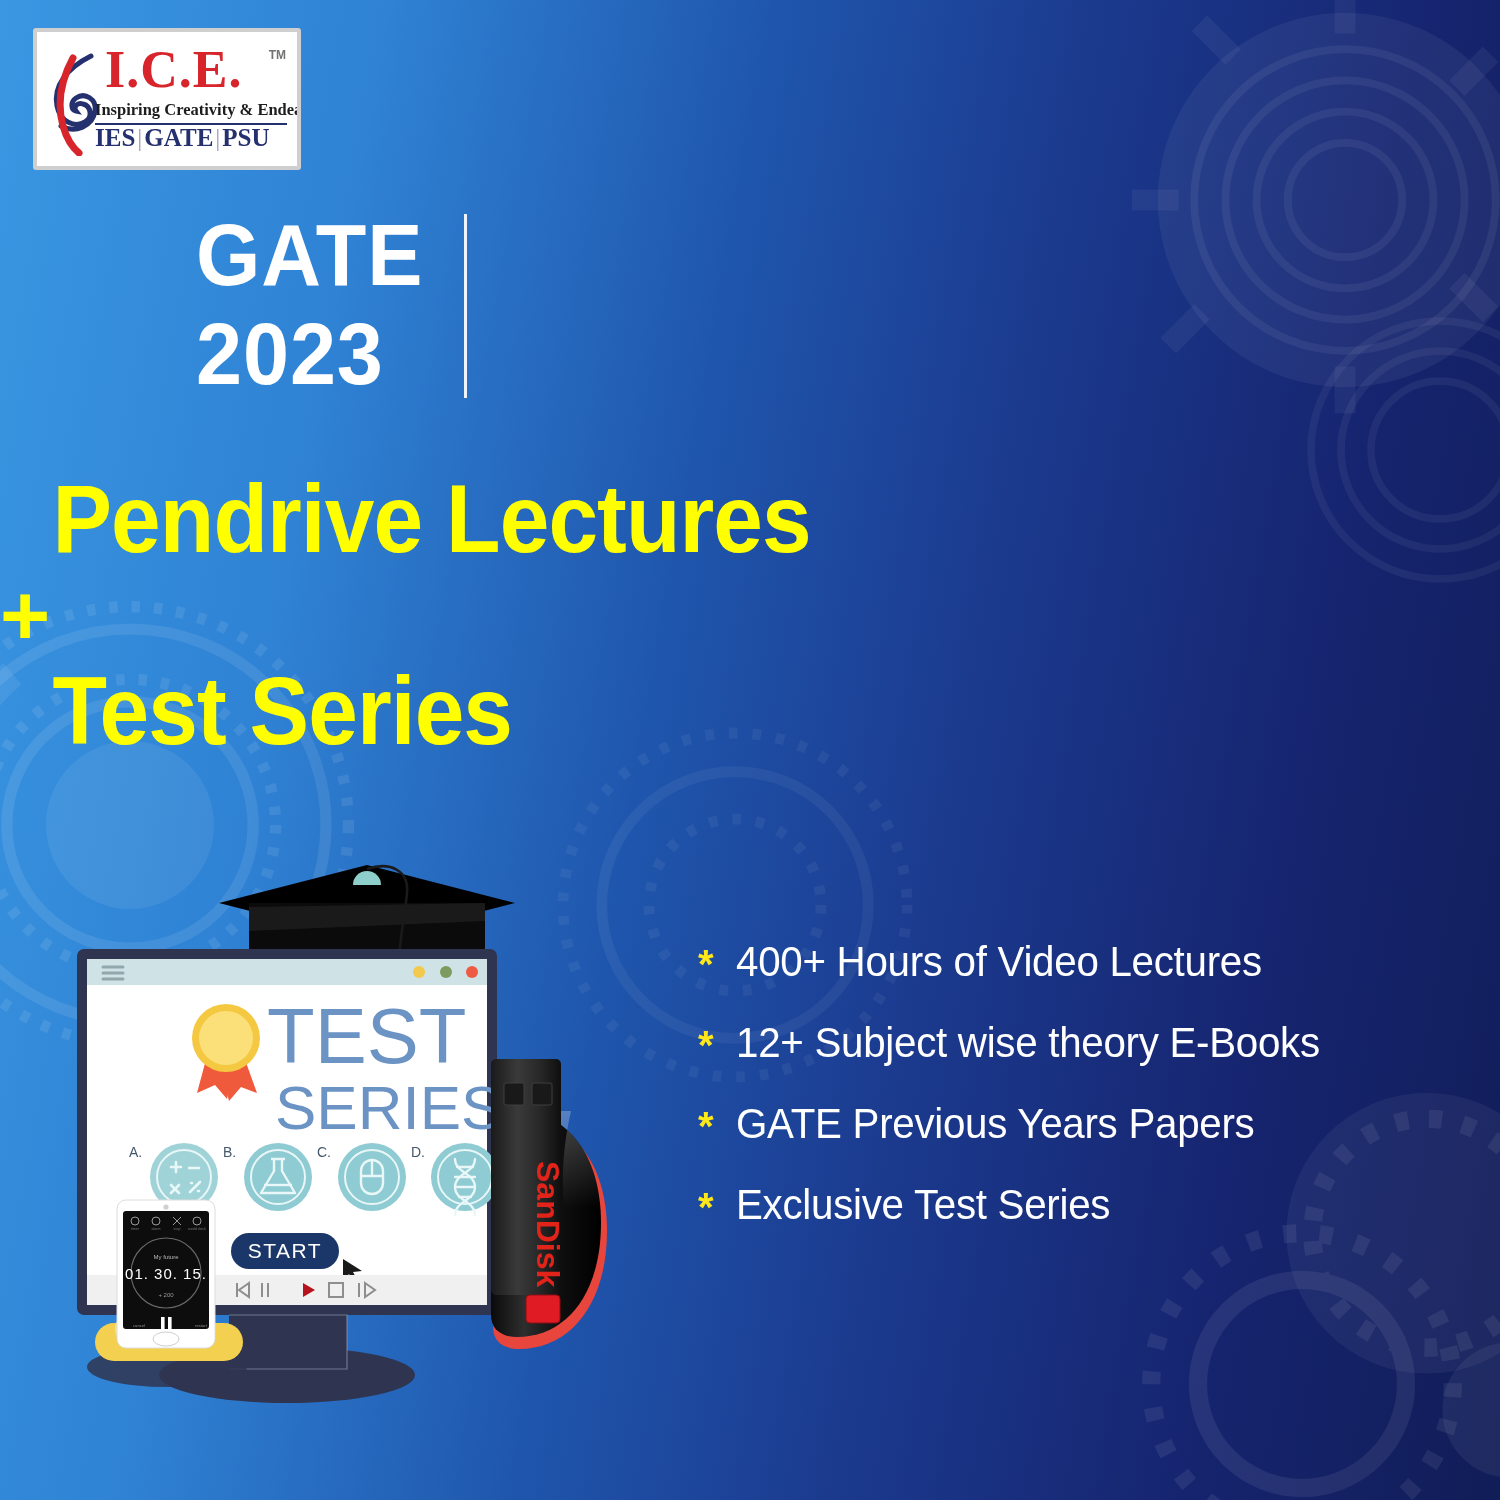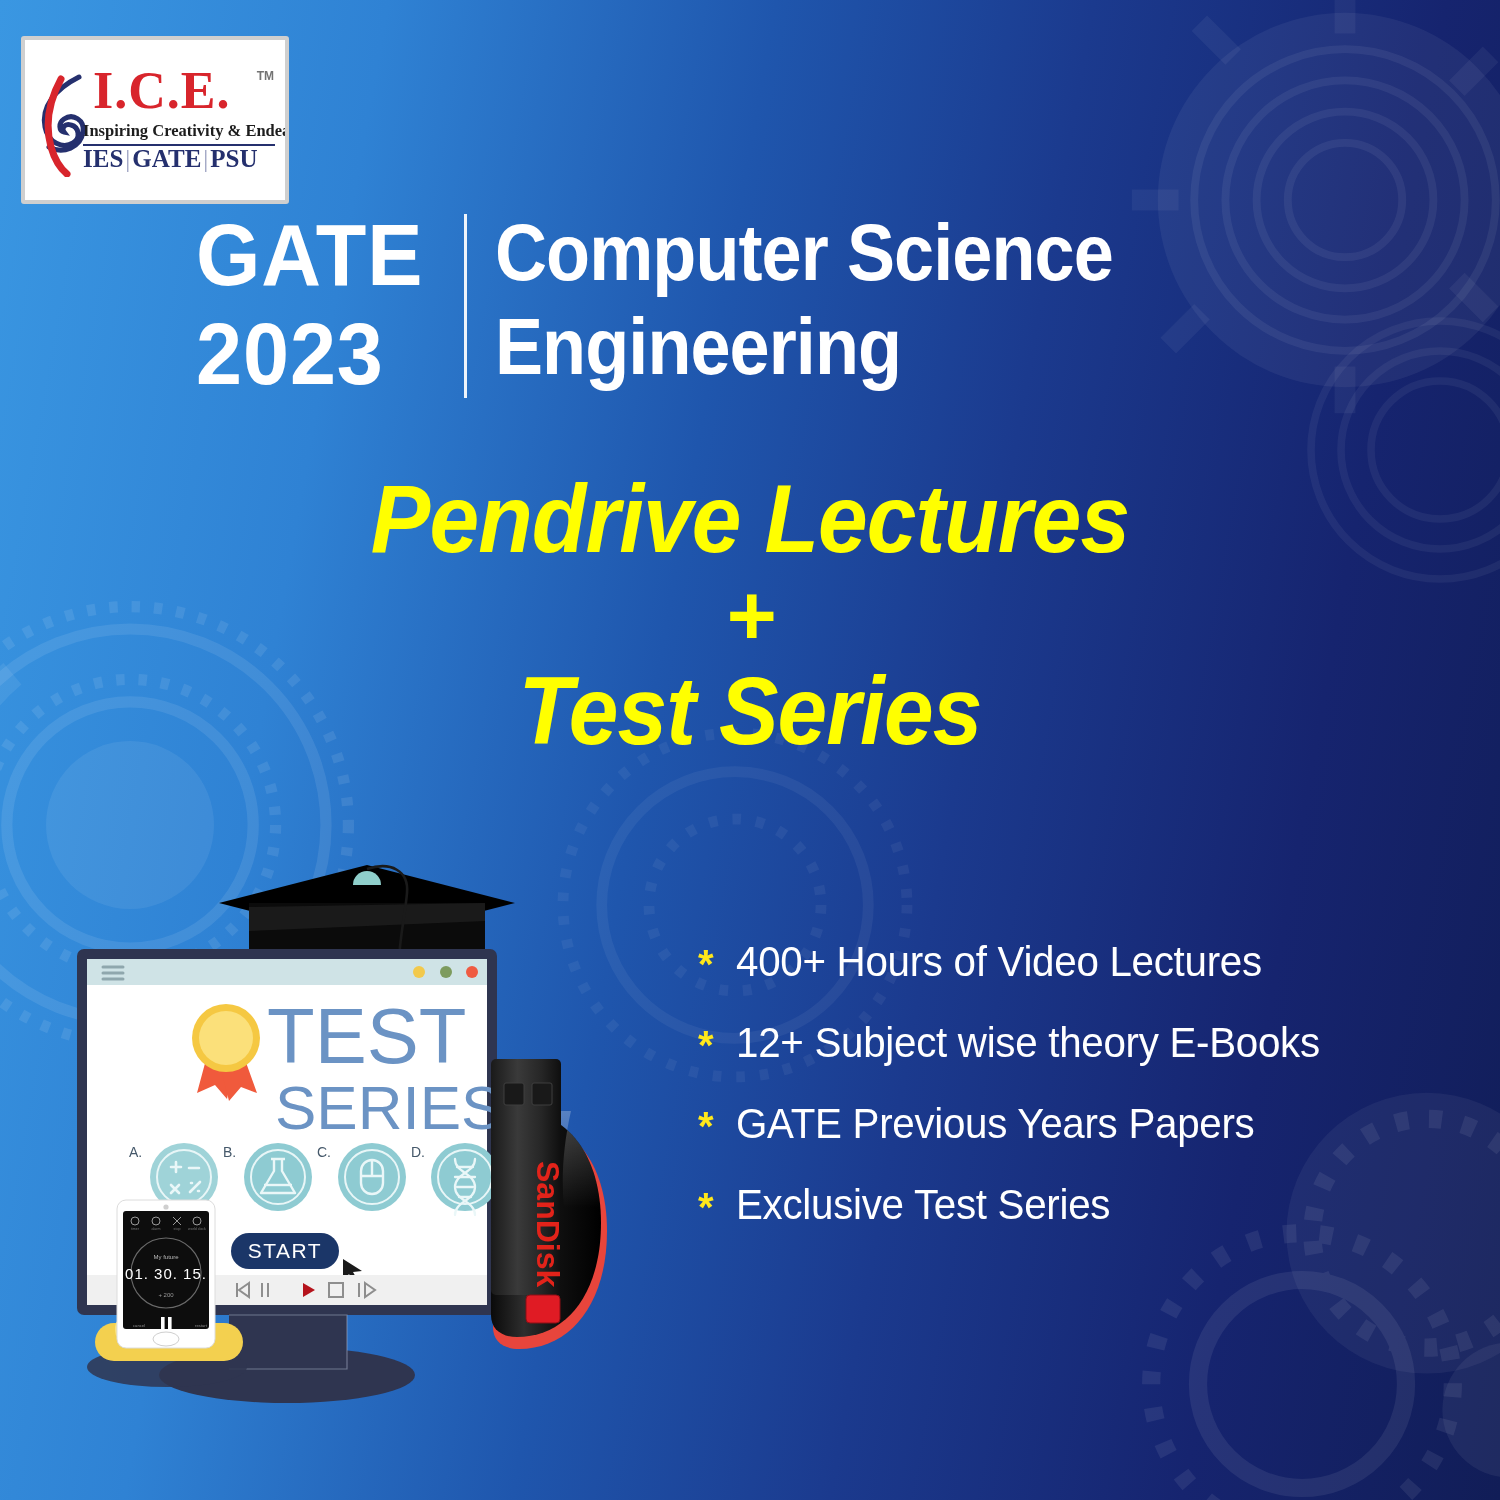--- a/index.html
+++ b/index.html
@@ -9,23 +9,23 @@
     font-family:"Liberation Sans","DejaVu Sans",sans-serif;
     background:linear-gradient(100deg,#3a97e2 0%,#2f82d4 22%,#1f56ad 44%,#1b3a8e 62%,#16246f 82%,#111d57 100%);
   }
   
   .gearwrap{position:absolute;inset:0;overflow:hidden;pointer-events:none;}
   .gear{position:absolute;}
   .gear svg{display:block;}
 
   
   .logo-box{
-    position:absolute;left:21px;top:28px;width:268px;height:168px;
+    position:absolute;left:33px;top:28px;width:268px;height:142px;
     background:#ffffff;border:4px solid #cfcfcf;border-radius:3px;
-    display:flex;align-items:center;justify-content:center;overflow:hidden;margin-top:8px;
+    display:flex;align-items:center;justify-content:center;overflow:hidden;
   }
   .logo-inner{position:relative;width:248px;height:114px;}
   .logo-swoosh{position:absolute;left:4px;top:10px;}
   .logo-ice{
     position:absolute;left:62px;top:2px;
     font-family:"Liberation Serif","DejaVu Serif",serif;
     font-weight:bold;color:#d8252c;font-size:52px;letter-spacing:1px;line-height:1;
   }
   .logo-tm{
     position:absolute;right:5px;top:6px;color:#737373;font-size:12px;font-weight:bold;
@@ -53,22 +53,22 @@
   }
   .hl-divider{width:3px;background:#ffffff;margin:8px 28px 0 26px;height:184px;opacity:.92;}
   .hl-right{
     color:#fff;font-weight:bold;font-size:80px;line-height:1.18;
     letter-spacing:-1px;transform:scaleX(0.9);transform-origin:left top;
     white-space:nowrap;
   }
 
   
   .promo{
-    position:absolute;left:0;top:470px;width:1500px;text-align:center;
-    color:#ffff00;font-weight:bold;line-height:1.02;font-style:italic;
+    position:absolute;left:0;top:470px;width:1500px;
+    color:#ffff00;font-weight:bold;line-height:1.02;
   }
   .promo .l1{font-size:96px;transform:scaleX(0.93);display:block;letter-spacing:-1px;}
   .promo .plus{font-size:86px;display:block;margin:4px 0 2px;}
   .promo .l2{font-size:96px;transform:scaleX(0.93);display:block;letter-spacing:-1px;}
 
   
   .bullets{position:absolute;left:698px;top:938px;width:770px;}
   .bullet{display:flex;align-items:flex-start;margin-bottom:34px;}
   .bullet .star{
     color:#ffe81a;font-size:40px;line-height:1;width:38px;flex:0 0 38px;
@@ -183,24 +183,20 @@
       <span class="logo-sub">IES<span class="sep">|</span>GATE<span class="sep">|</span>PSU</span>
     </div>
   </div>
 
   <div class="headline">
     <div>
       <div class="hl-left">GATE</div>
       <div class="hl-left">2023</div>
     </div>
     <div class="hl-divider"></div>
-    <div>
-      <div class="hl-right">Computer Science</div>
-      <div class="hl-right">Engineering</div>
-    </div>
   </div>
 
   <div class="promo">
     <span class="l1">Pendrive Lectures</span>
     <span class="plus">+</span>
     <span class="l2">Test Series</span>
   </div>
 
   <div class="bullets">
     <div class="bullet">

